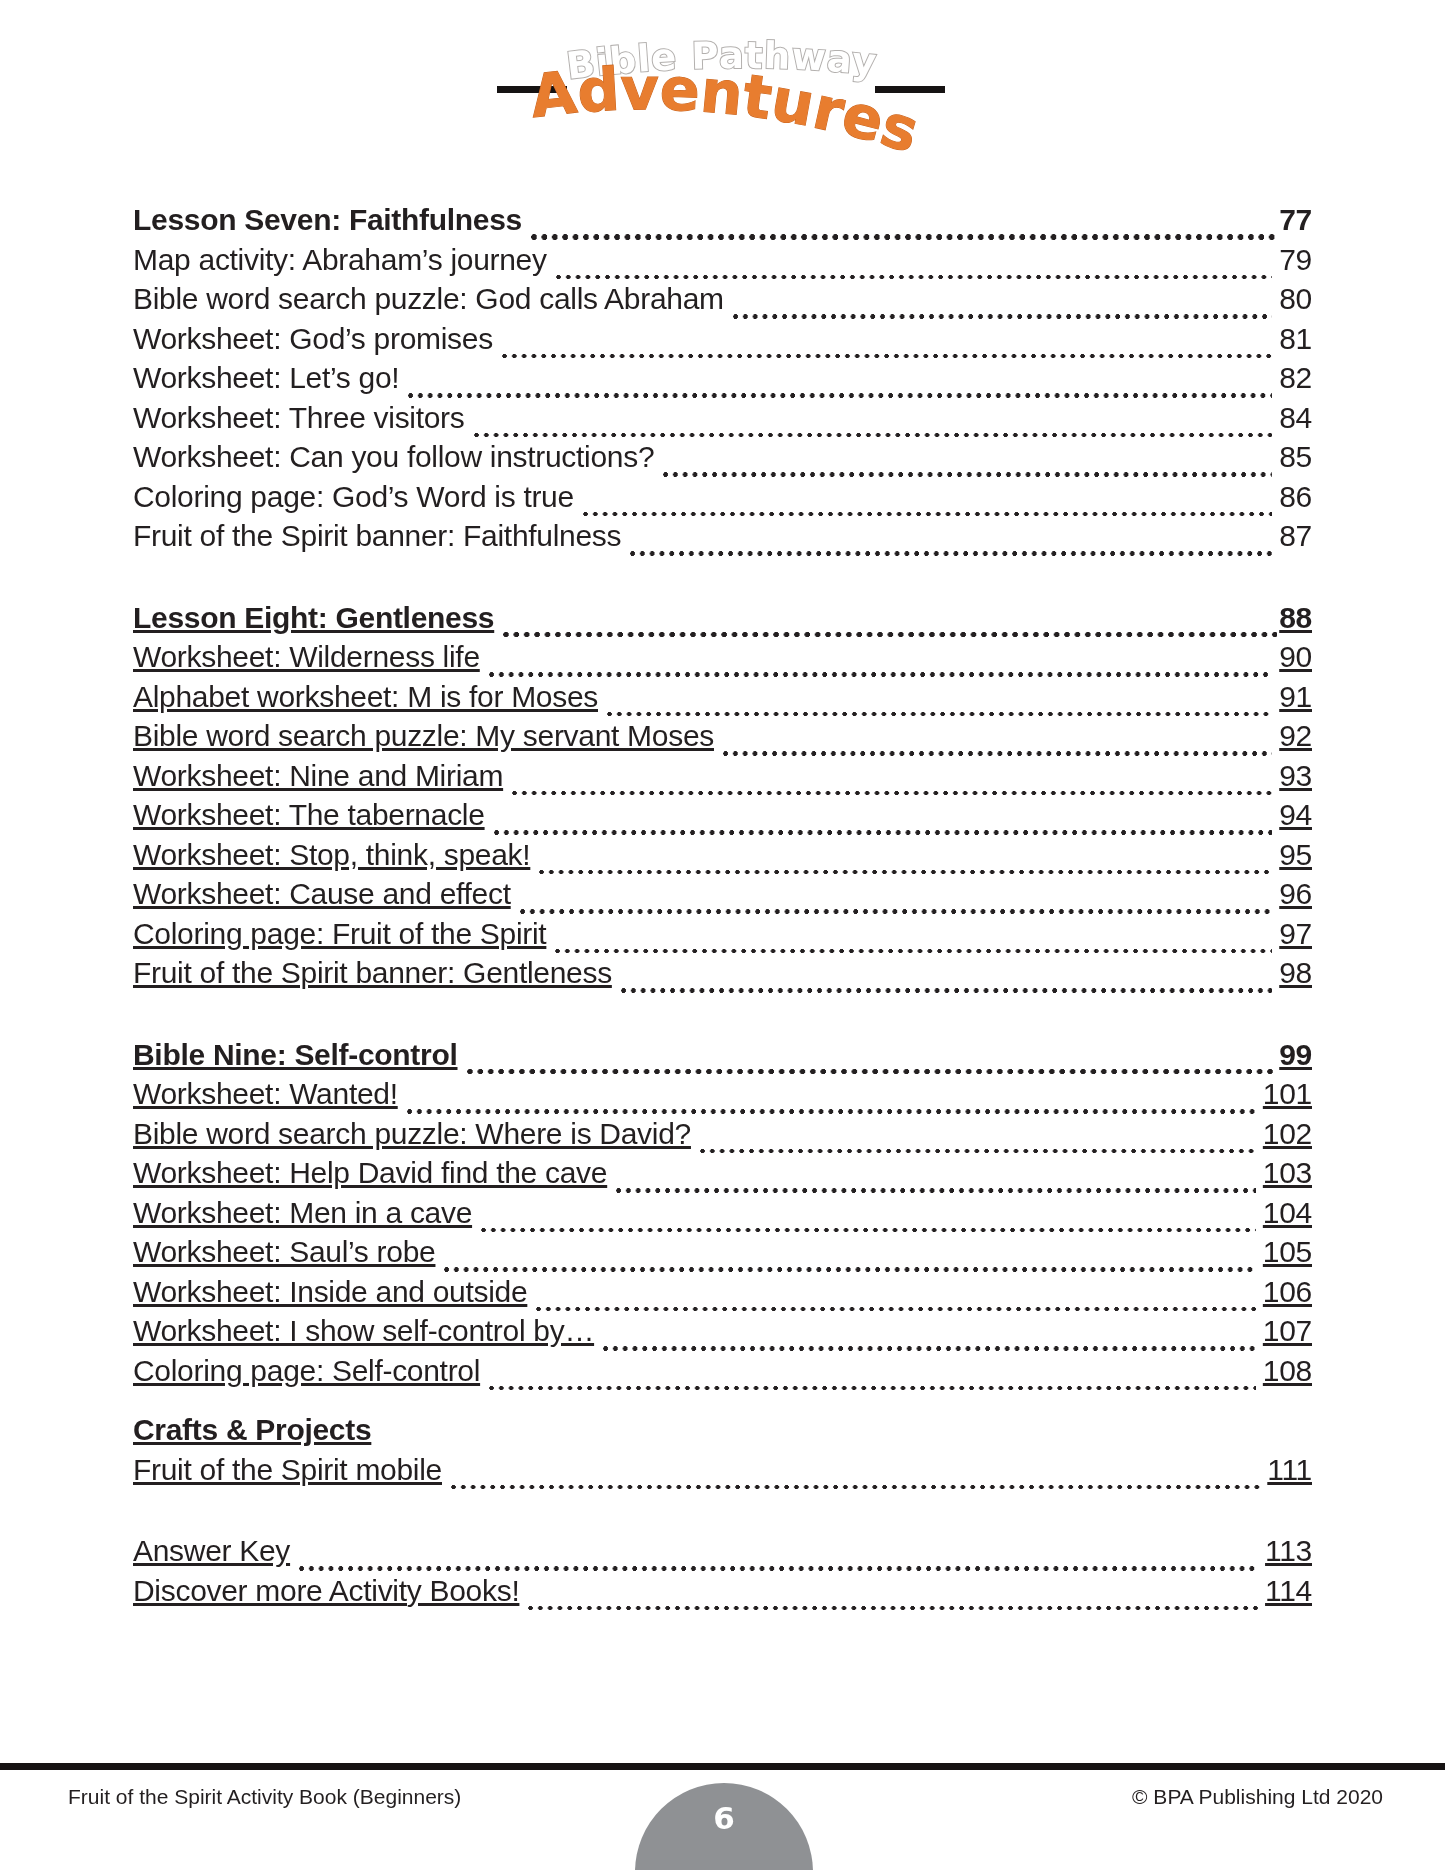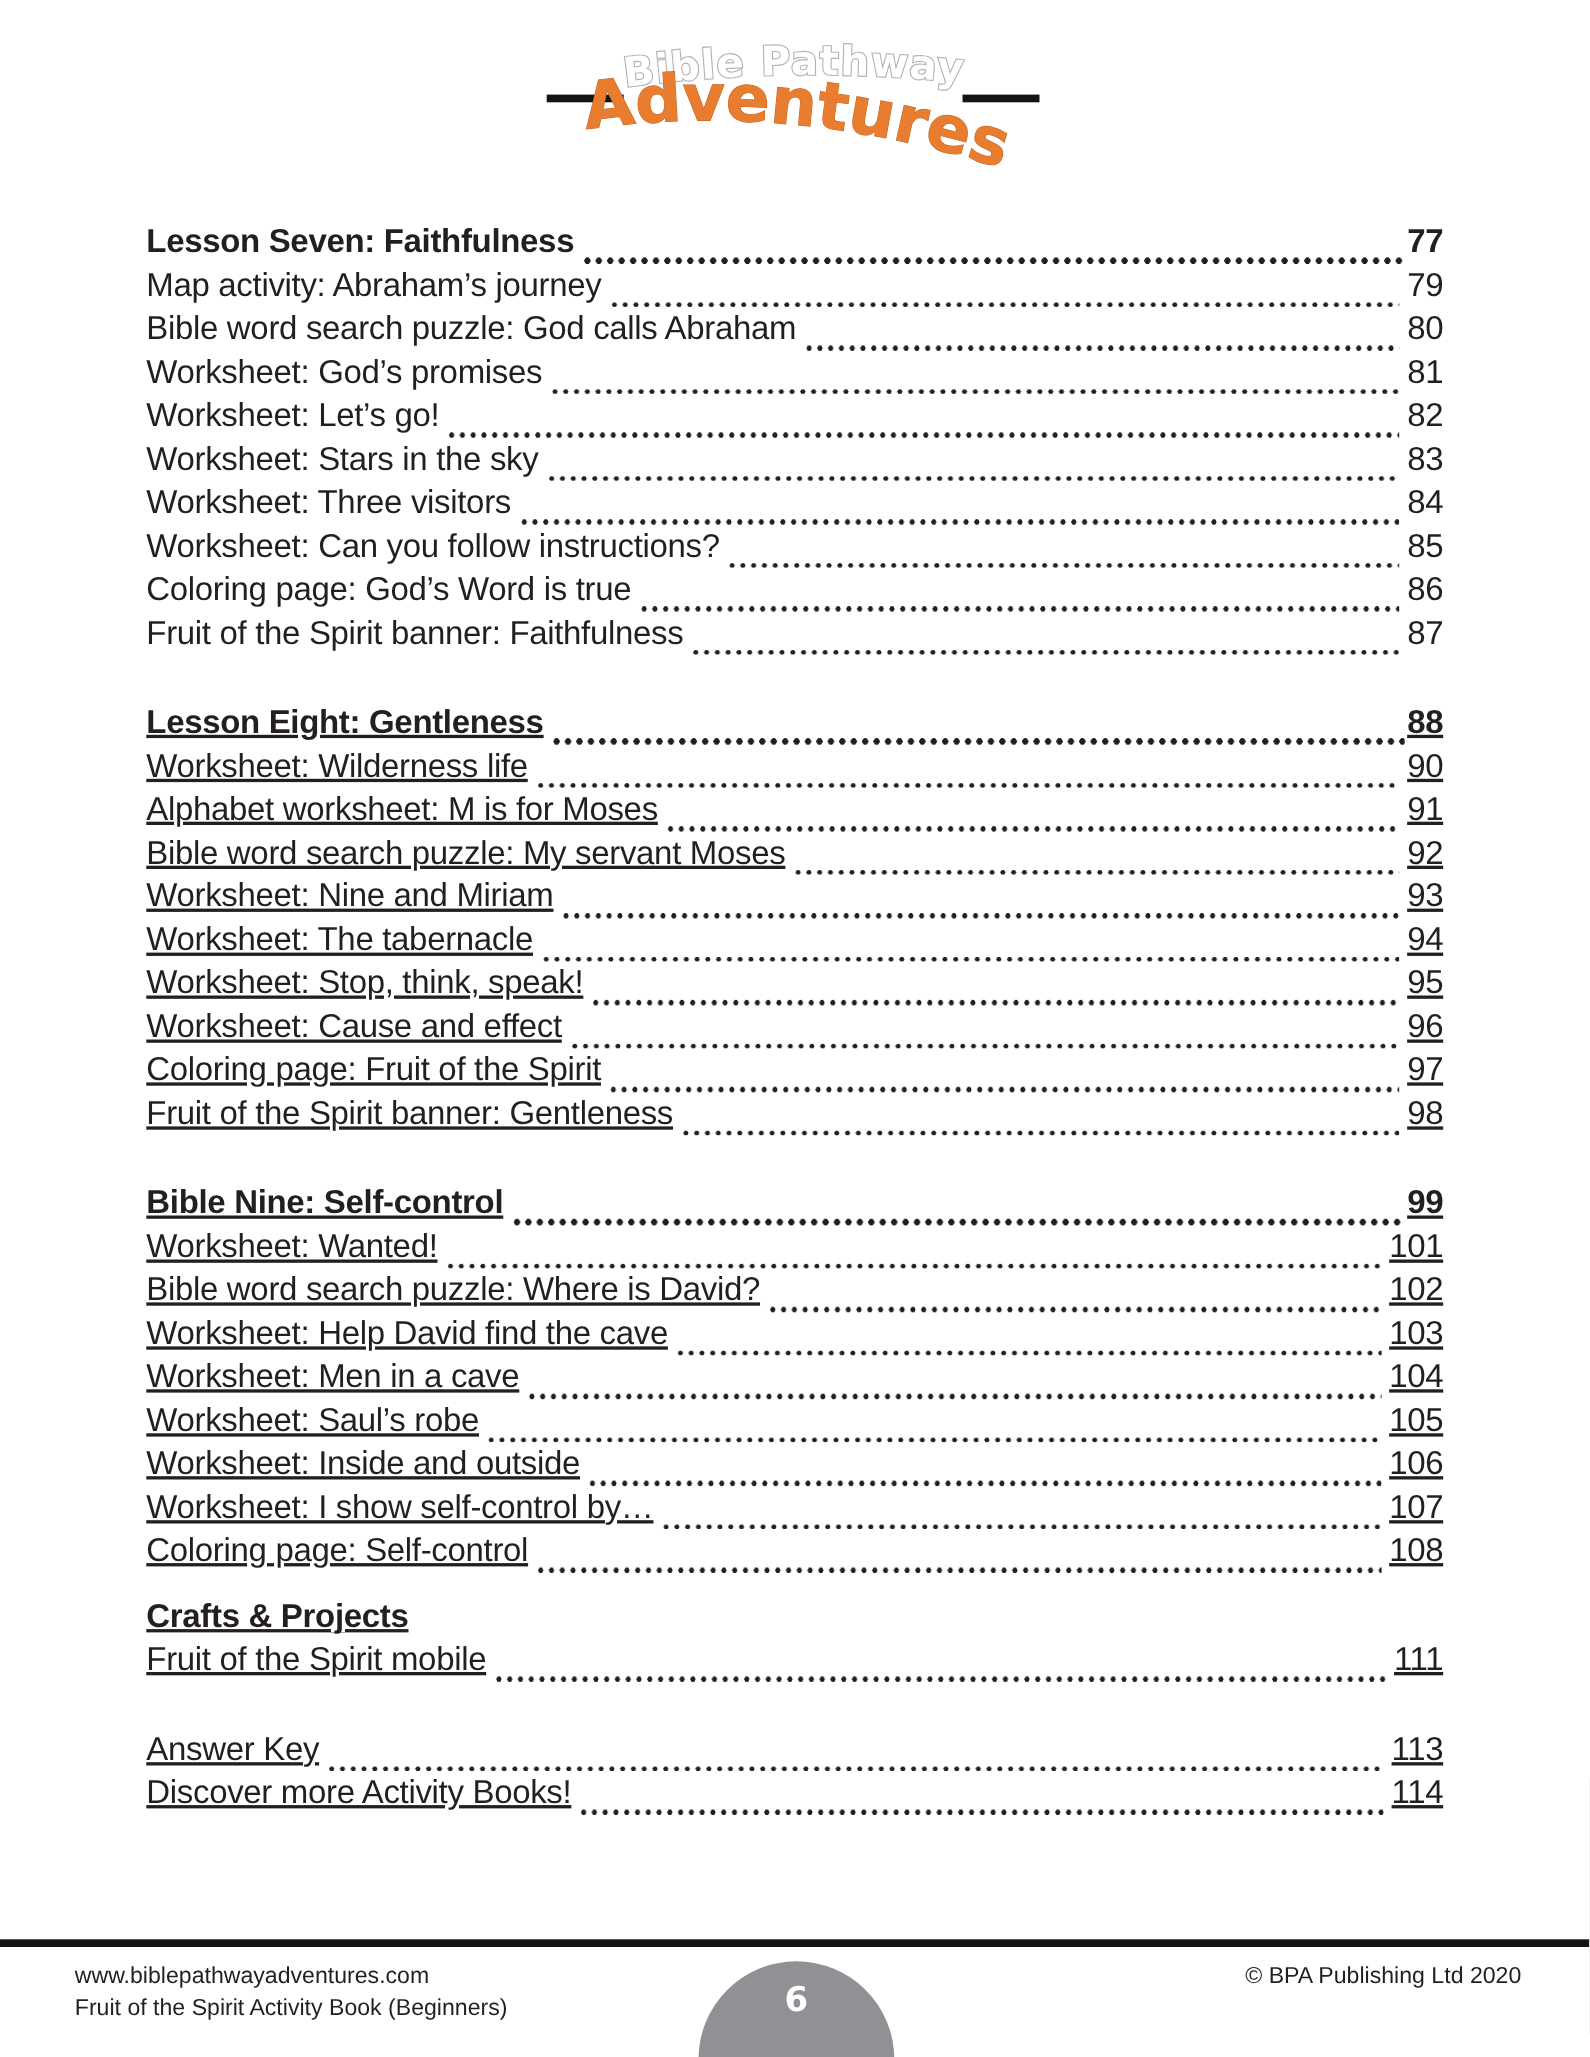--- a/index.html
+++ b/index.html
@@ -122,25 +122,20 @@
           <span class="toc-label">Worksheet: God’s promises</span>
           <span class="leader"></span>
           <span class="toc-page">81</span>
         </div>
         <div class="toc-row">
           <span class="toc-label">Worksheet: Let’s go!</span>
           <span class="leader"></span>
           <span class="toc-page">82</span>
         </div>
         <div class="toc-row">
-          <span class="toc-label">Worksheet: Stars in the sky</span>
-          <span class="leader"></span>
-          <span class="toc-page">83</span>
-        </div>
-        <div class="toc-row">
           <span class="toc-label">Worksheet: Three visitors</span>
           <span class="leader"></span>
           <span class="toc-page">84</span>
         </div>
         <div class="toc-row">
           <span class="toc-label">Worksheet: Can you follow instructions?</span>
           <span class="leader"></span>
           <span class="toc-page">85</span>
         </div>
         <div class="toc-row">
@@ -272,21 +267,20 @@
         <div class="toc-row">
           <span class="toc-label">Discover more Activity Books!</span>
           <span class="leader"></span>
           <span class="toc-page">114</span>
         </div>
       </div>
     </div>
 
   <div class="footer-rule"></div>
   <div class="footer-left">
-    <div>www.biblepathwayadventures.com</div>
     <div>Fruit of the Spirit Activity Book (Beginners)</div>
   </div>
   <div class="footer-right">© BPA Publishing Ltd 2020</div>
   <div class="page-badge">
     <div class="num">6</div>
   </div>
 
 </div>
 
 </body></html>

